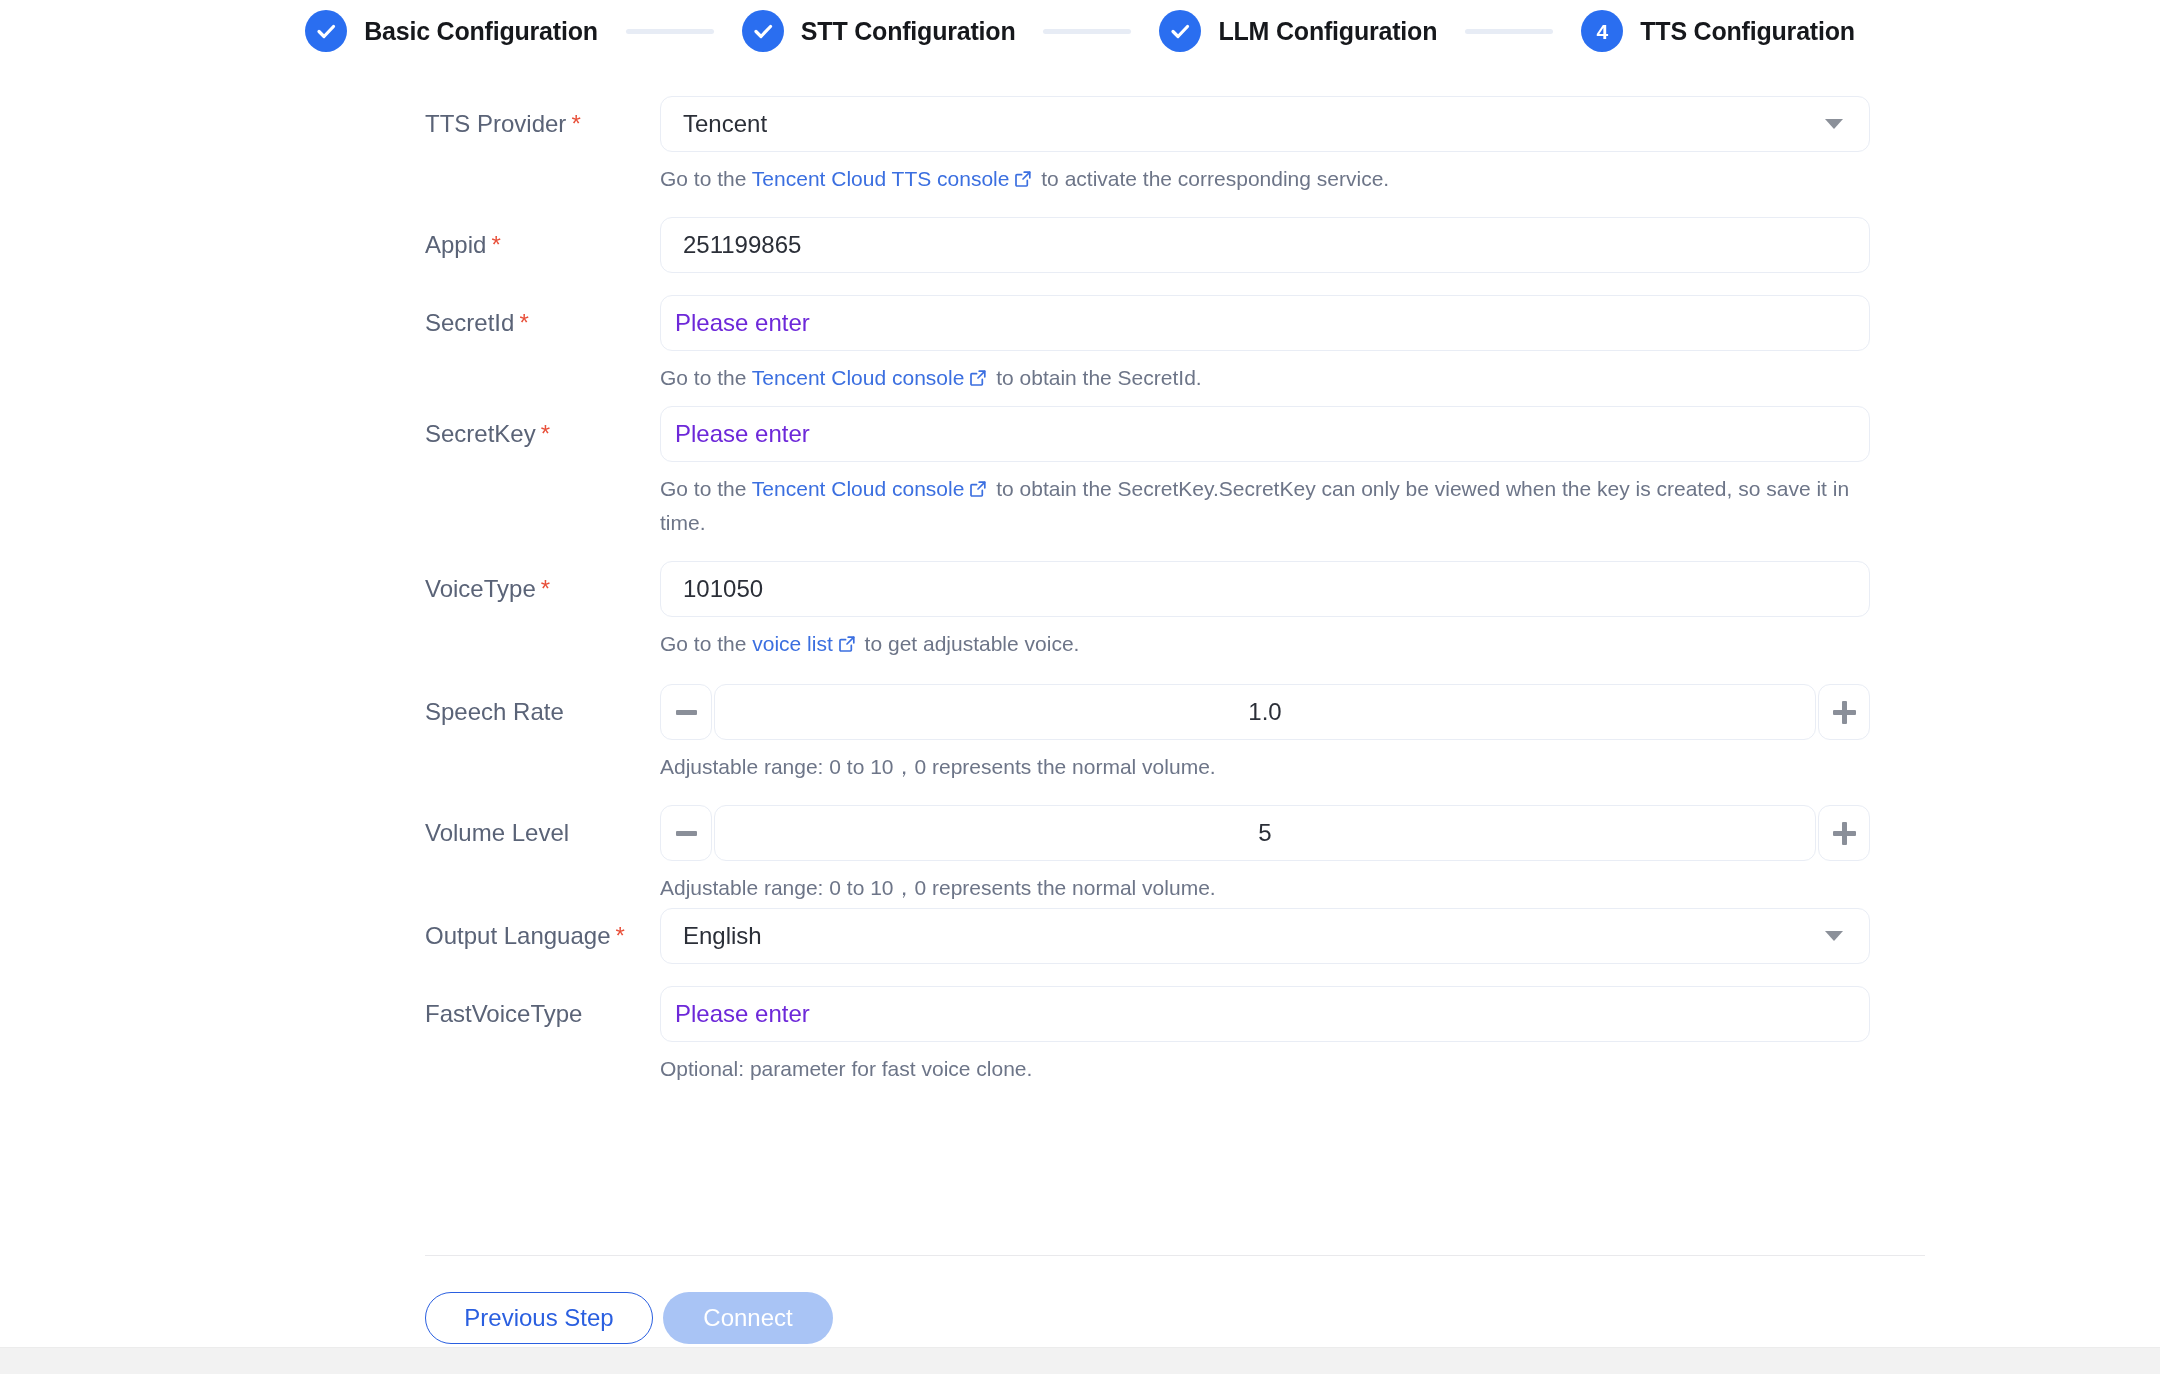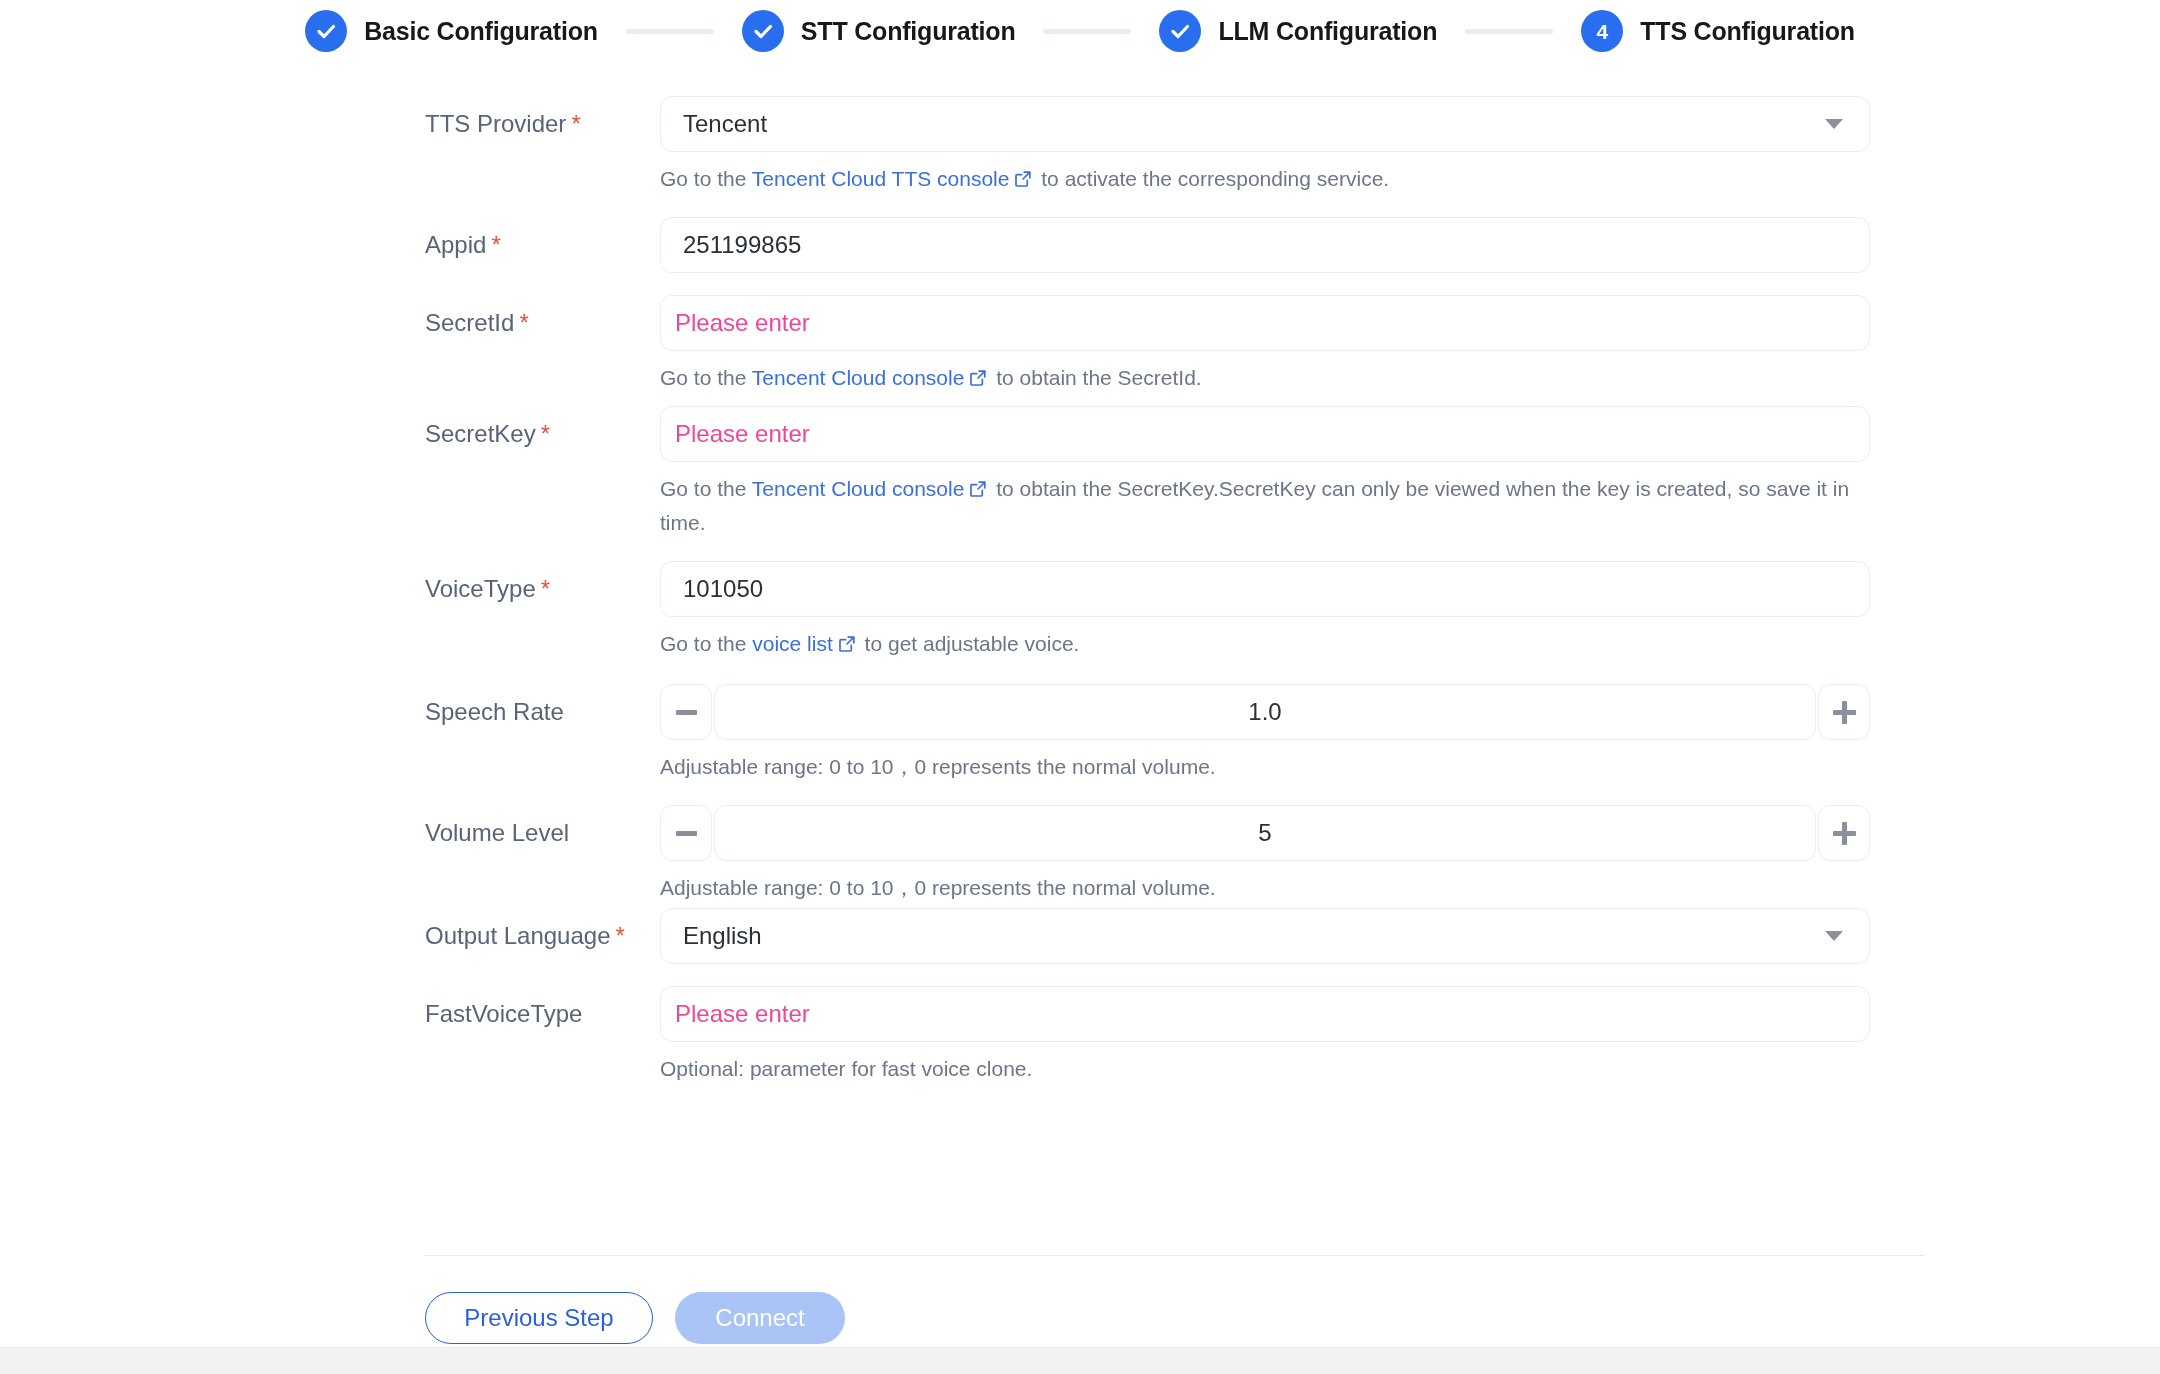--- a/index.html
+++ b/index.html
@@ -118,21 +118,21 @@
     height: 56px;
     border: 1px solid #e9edf5;
     border-radius: 12px;
     background: #ffffff;
     display: flex;
     align-items: center;
     padding: 0 22px;
     font-size: 24px;
     color: #2b2f38;
   }
-  .input.placeholder { color: #ec4899; padding-left: 14px; }
+  .input.placeholder { color: #6d28d9; padding-left: 14px; }
 
   .caret {
     position: absolute;
     right: 26px;
     top: 50%;
     transform: translateY(-50%);
     width: 0; height: 0;
     border-left: 9px solid transparent;
     border-right: 9px solid transparent;
     border-top: 10px solid #8b9099;
@@ -217,21 +217,21 @@
     height: 1px;
     background: #e9e9ec;
     top: 1255px;
   }
   .actions {
     position: absolute;
     left: 425px;
     top: 1292px;
     display: flex;
     align-items: flex-start;
-    gap: 22px;
+    gap: 10px;
   }
   .btn {
     height: 52px;
     border-radius: 26px;
     font-size: 24px;
     display: flex;
     align-items: center;
     justify-content: center;
     padding: 0 28px;
   }

